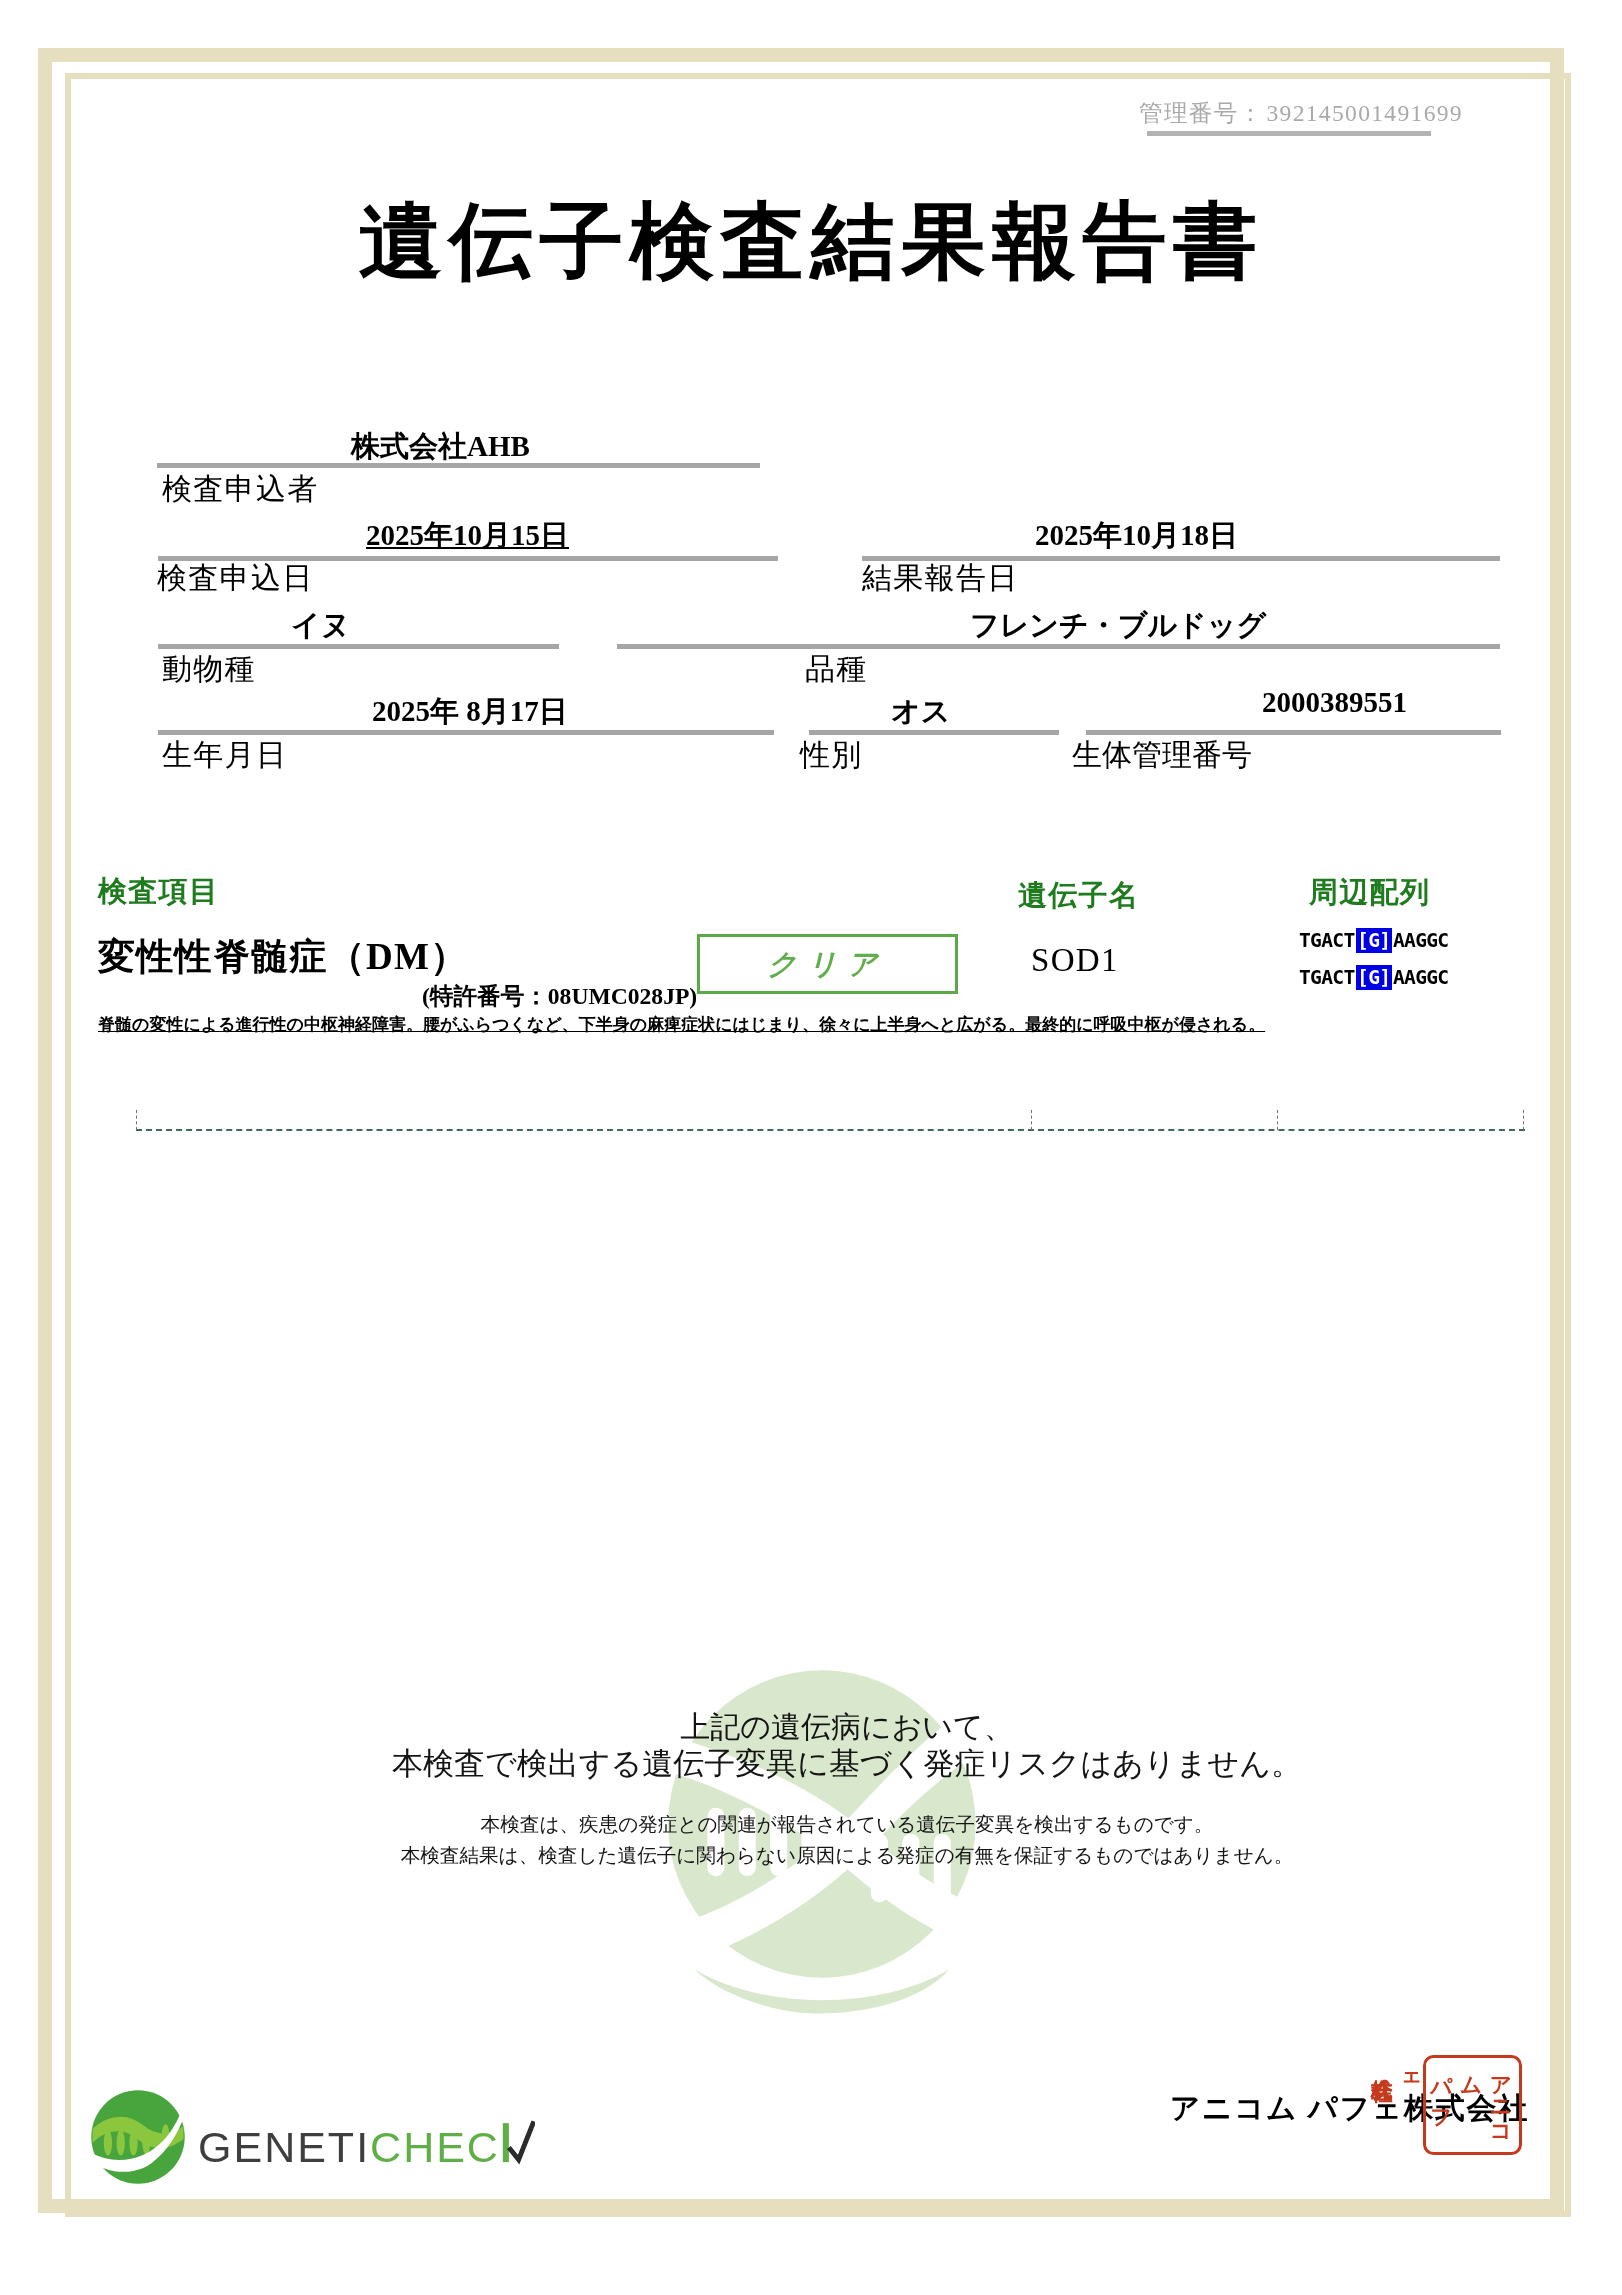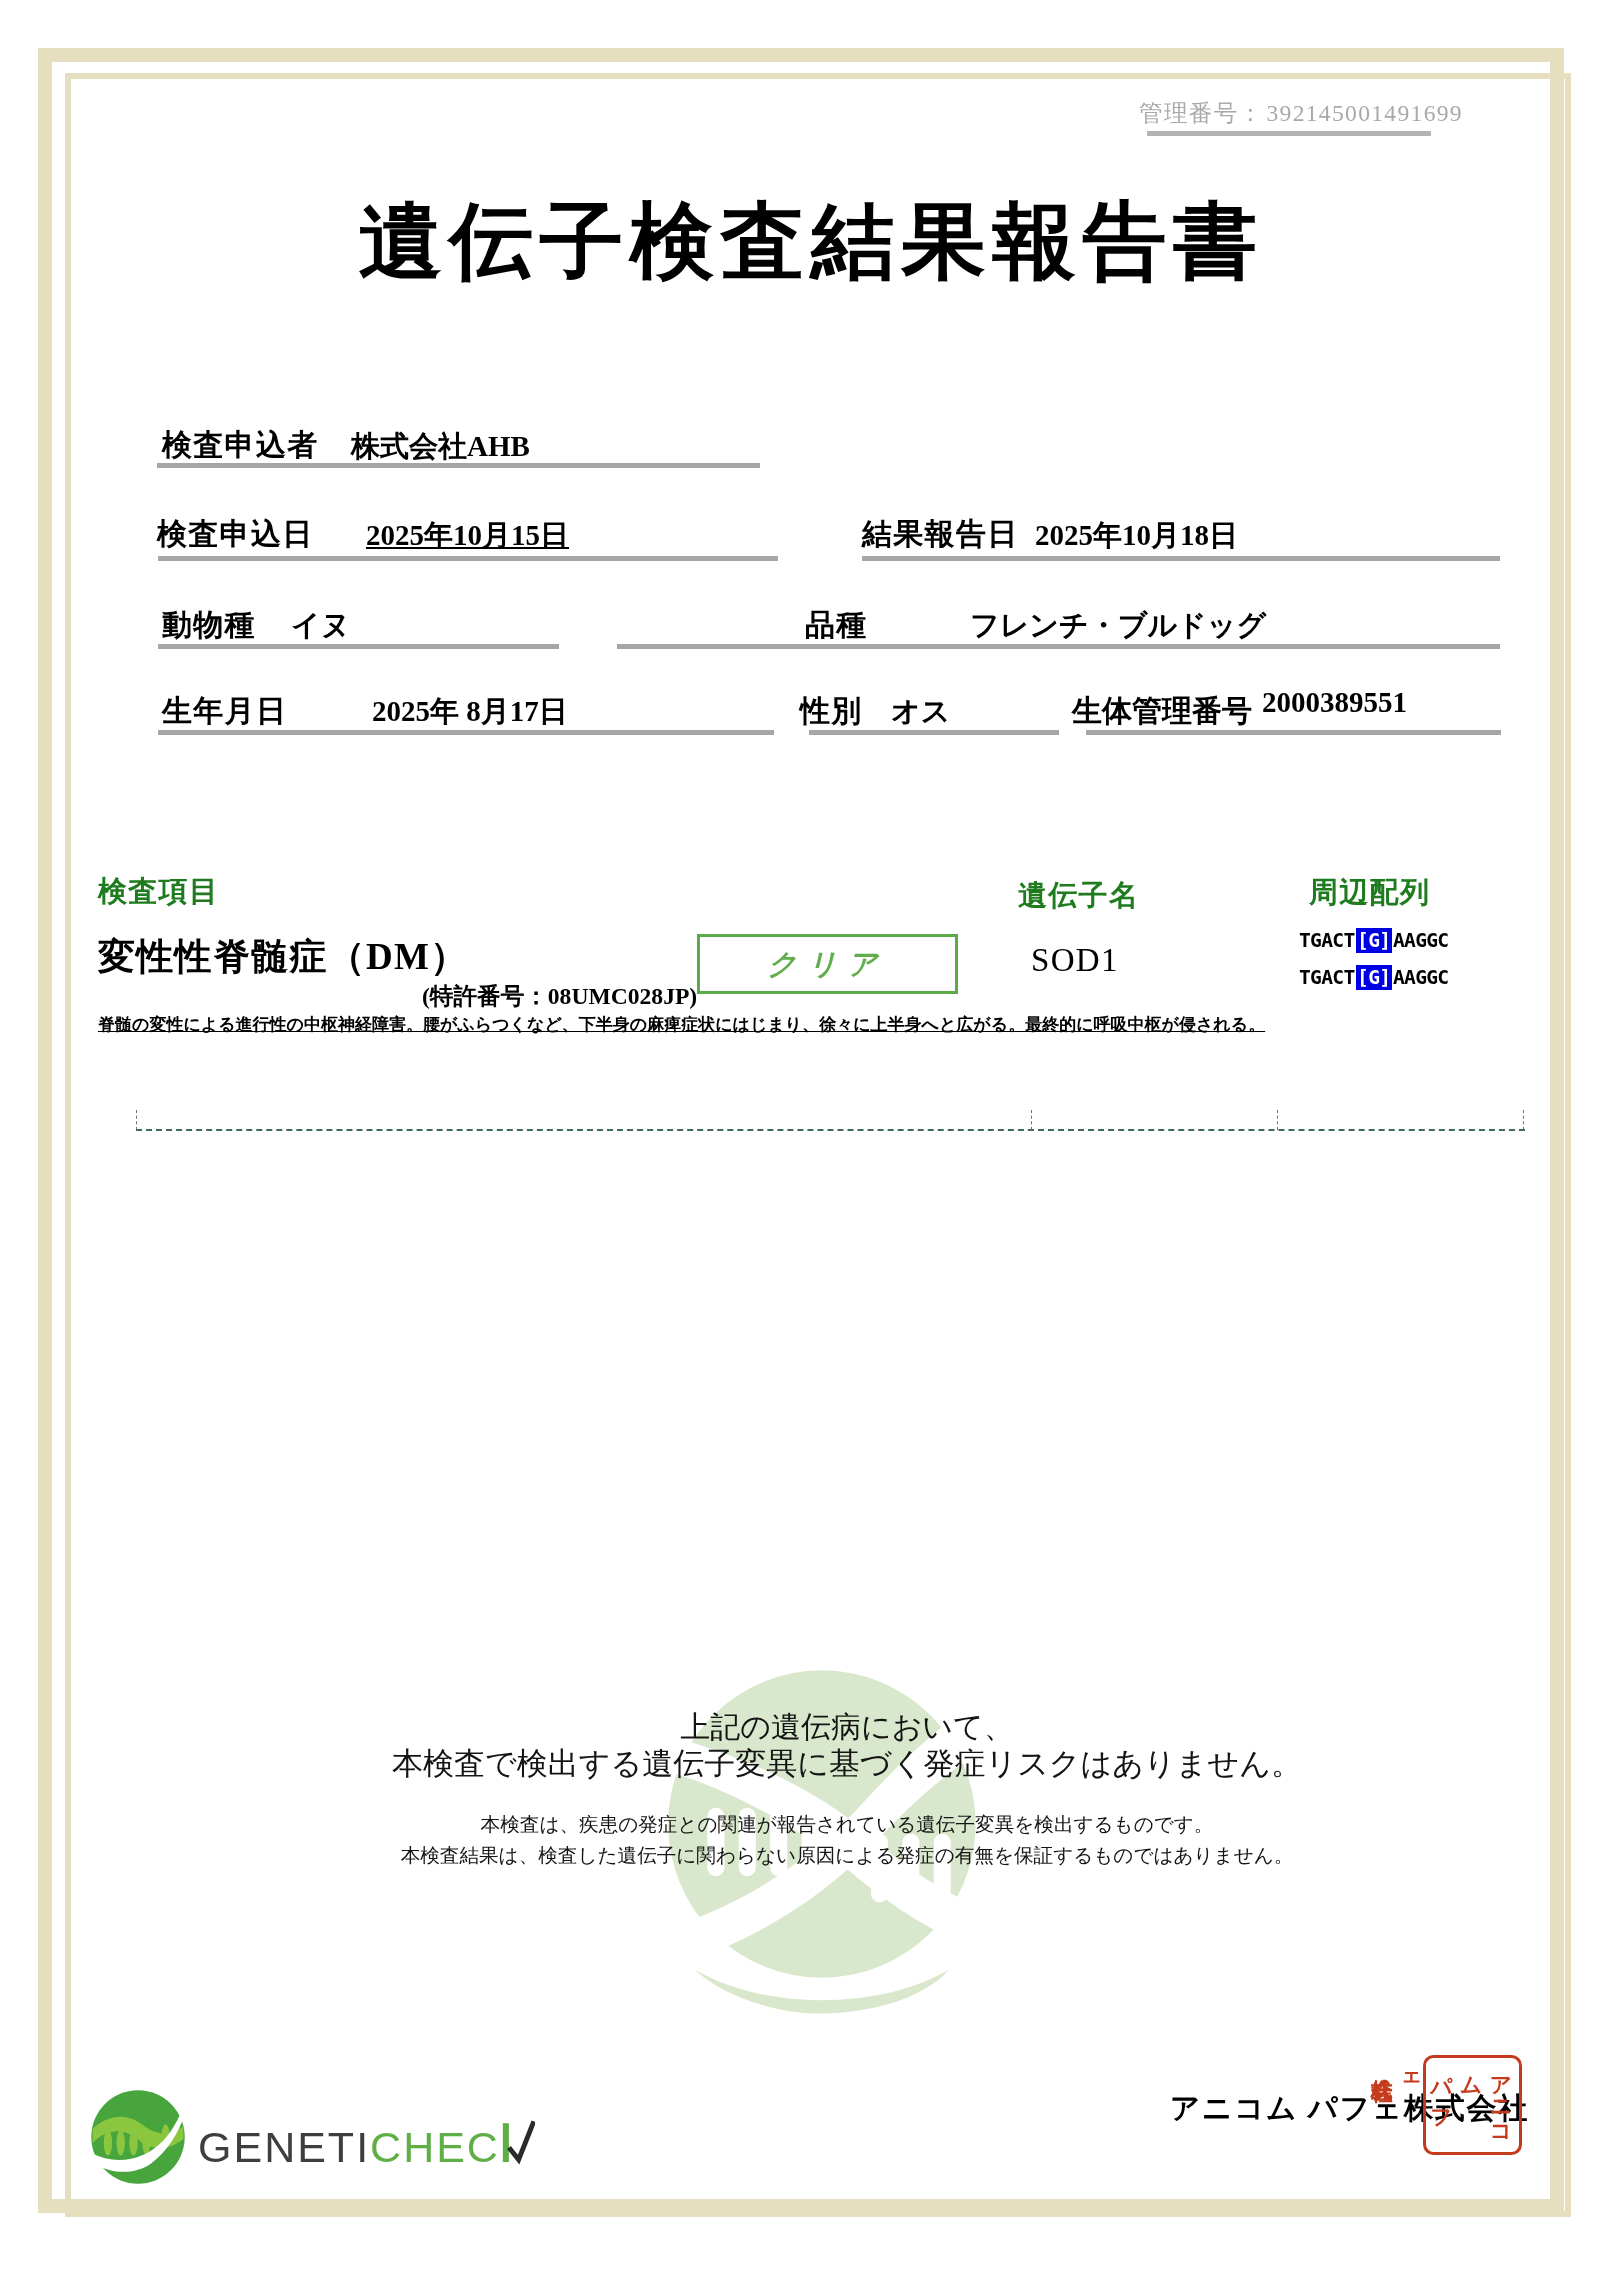--- a/index.html
+++ b/index.html
@@ -11,21 +11,21 @@
   .frame-inner{position:absolute;left:65px;top:73px;width:1506px;height:2144px;
                border:6.5px solid #e5dfc0;box-sizing:border-box;}
   
   .mgmt{position:absolute;left:1139px;top:97px;width:294px;text-align:right;
         font-size:23.6px;color:#a9a9a9;letter-spacing:1.3px;white-space:nowrap;}
   .mgmt .num{margin-left:3px;}
   .mgmt-line{position:absolute;left:1147px;top:131px;width:284px;height:4.6px;background:#b3b3b3;}
   .doc-title{position:absolute;left:0;top:185px;width:100%;text-align:center;
              font-size:84px;font-weight:bold;letter-spacing:6.5px;white-space:nowrap;}
   
-  .flabel{position:absolute;font-size:30px;font-weight:bold;letter-spacing:1.3px;white-space:nowrap;}
+  .flabel{position:absolute;font-size:30px;font-weight:normal;letter-spacing:1.3px;white-space:nowrap;margin-top:44px;}
   .fvalue{position:absolute;font-size:29px;font-weight:bold;white-space:nowrap;}
   .uline{position:absolute;height:4.6px;background:#a6a6a6;}
   
   .green-label{position:absolute;font-size:29px;font-weight:bold;color:#1e7b1e;letter-spacing:1.3px;white-space:nowrap;}
   .dm-name{position:absolute;left:98px;top:932px;font-size:37px;font-weight:bold;letter-spacing:1.3px;white-space:nowrap;}
   .patent{position:absolute;left:422px;top:980px;font-size:23.6px;font-weight:bold;white-space:nowrap;}
   .clear-box{position:absolute;left:697px;top:934px;width:255px;height:54px;
              border:3.3px solid #5aaa47;box-sizing:content-box;text-align:center;}
   .clear-box span{display:inline-block;line-height:54px;font-size:29px;font-style:italic;
                   letter-spacing:10.5px;color:#62ae4e;font-weight:bold;}

